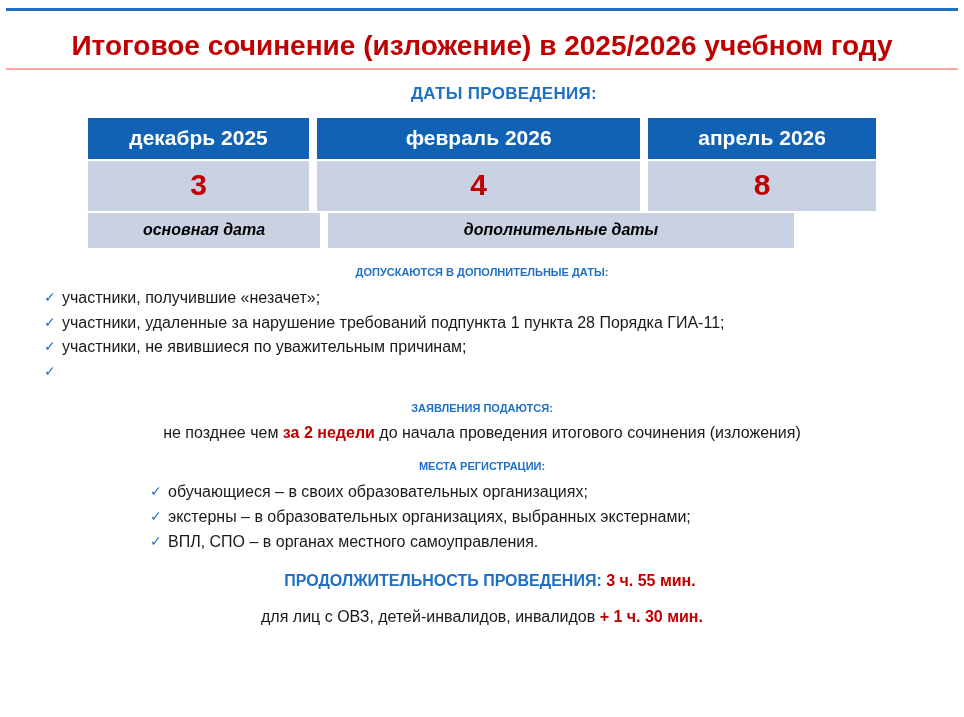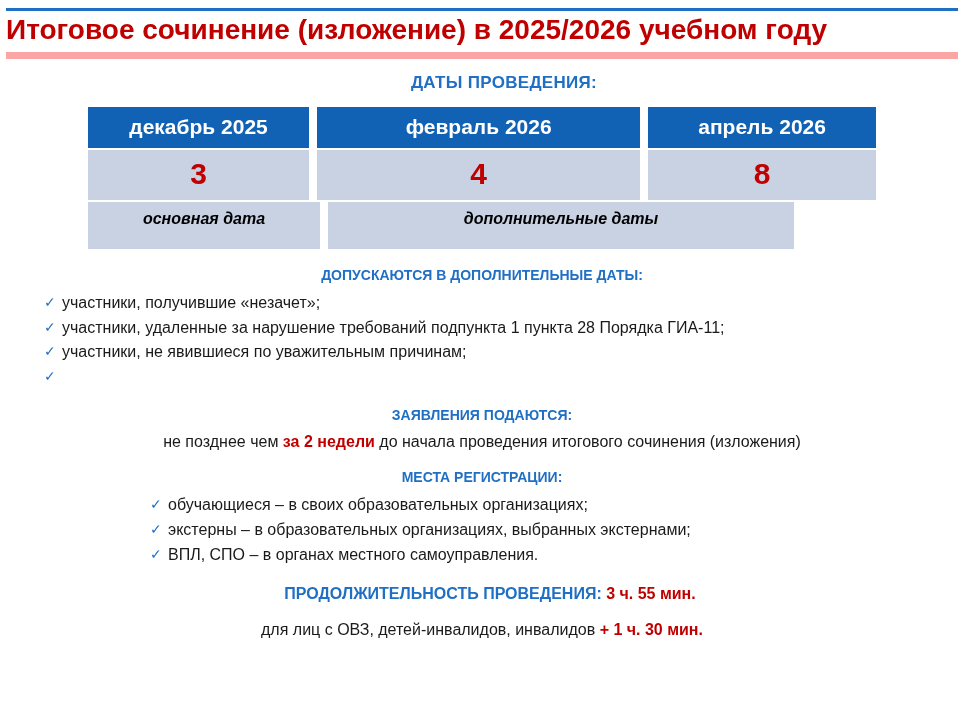--- a/index.html
+++ b/index.html
@@ -18,24 +18,24 @@
   .page {
     width: 964px;
     height: 717px;
     position: relative;
     box-sizing: border-box;
   }
 
   
   .title-bar {
     border-top: 3px solid #1f6fc4;
-    border-bottom: 7px solid #fca5a5;
+    border-bottom: 2px solid #fca5a5;
     margin: 8px 6px 0 6px;
-    padding: 4px 0 6px 0;
-    text-align: left;
+    padding: 20px 0 6px 0;
+    text-align: center;
   }
   .title-text {
     font-size: 28px;
     font-weight: bold;
     color: #c00000;
     letter-spacing: 0px;
     line-height: 1.1;
     white-space: nowrap;
   }
 
@@ -86,31 +86,31 @@
     padding: 7px 0 9px 0;
     box-sizing: border-box;
   }
   .label-cell {
     background: #c9d2e3;
     color: #000000;
     font-style: italic;
     font-weight: bold;
     font-size: 16px;
     text-align: center;
-    padding: 8px 0 21px 0;
+    padding: 8px 0 9px 0;
     box-sizing: border-box;
   }
   .label-wide { width: 466px; }
 
   
   .section-heading {
     text-align: center;
     color: #1f6fc4;
     font-weight: bold;
-    font-size: 14px;
+    font-size: 11px;
     margin-top: 18px;
   }
 
   
   .bullet-list {
     margin: 8px 0 0 0;
     padding: 0;
     list-style: none;
   }
   .bullet-list li {

